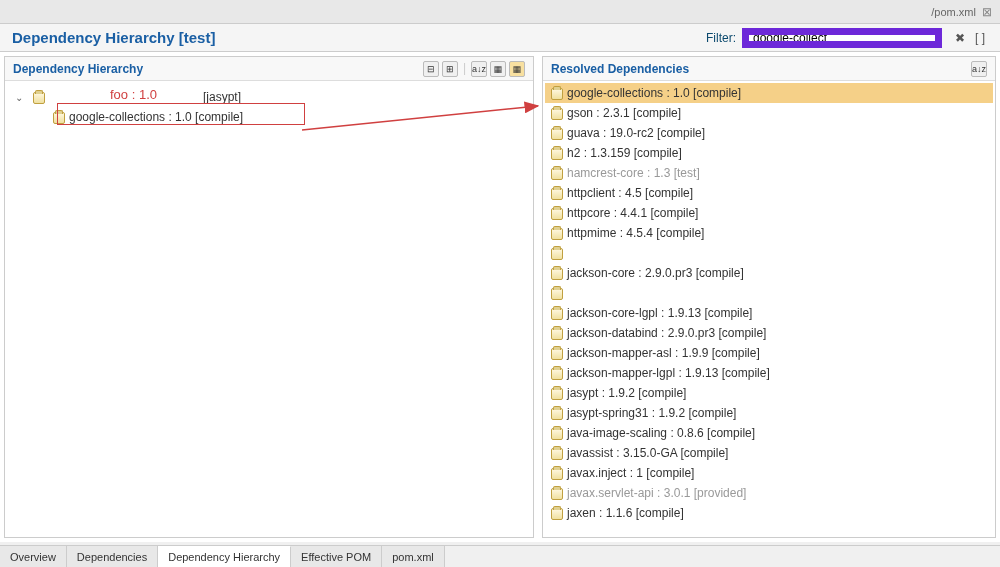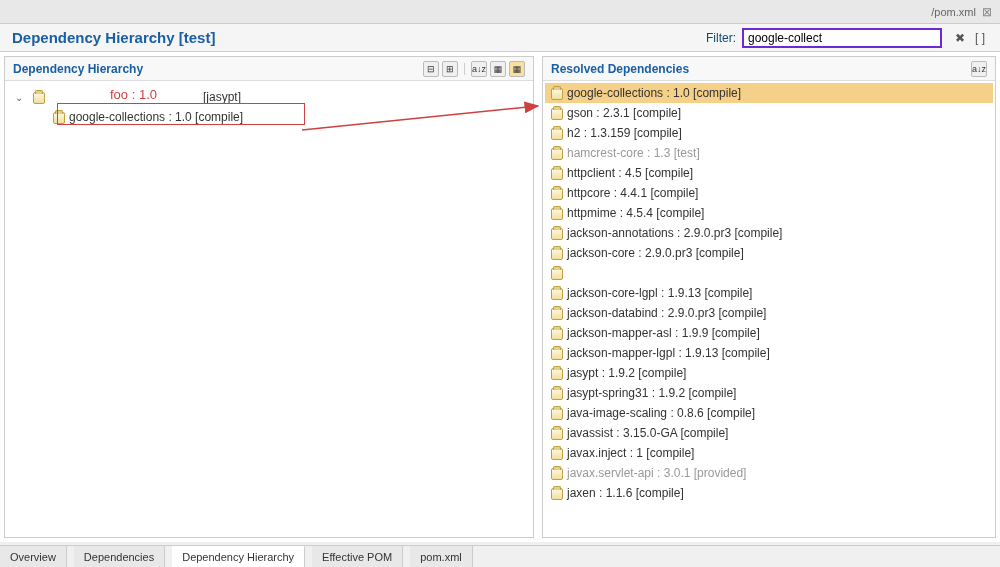--- a/index.html
+++ b/index.html
@@ -48,21 +48,21 @@
       align-items: center;
       gap: 6px;
     }
     .filter-area label {
       font-size: 12px;
       color: #0c4a6e;
     }
     .filter-input {
       width: 200px;
       height: 20px;
-      border: 2px solid #6d28d9;
+      border: 7px solid #6d28d9;
       padding: 0 4px;
       font-size: 12px;
       background: #fff;
     }
     .filter-icons {
       display: flex;
       gap: 4px;
       margin-left: 4px;
     }
     .icon-btn {
@@ -198,21 +198,20 @@
       position: absolute;
       bottom: 0;
       left: 0;
       right: 0;
       height: 22px;
       background: #f0f0f0;
       border-top: 1px solid #ccc;
       display: flex;
       align-items: stretch;
       font-size: 11px;
-      gap: 7px;
     }
     .bottom-tab {
       padding: 3px 10px;
       border-right: 1px solid #ccc;
       background: #e8e8e8;
       cursor: pointer;
       display: flex;
       align-items: center;
       color: #333;
     }
@@ -304,41 +303,44 @@
     <div class="resolved-row selected">
           <span class="jar-icon"></span>
           <span class="dep-text">google-collections : 1.0 [compile]</span>
         </div>
         <div class="resolved-row">
           <span class="jar-icon"></span>
           <span class="dep-text">gson : 2.3.1 [compile]</span>
         </div>
         <div class="resolved-row">
           <span class="jar-icon"></span>
+          <span class="dep-text">guava : 19.0-rc2 [compile]</span>
+        </div>
+        <div class="resolved-row">
+          <span class="jar-icon"></span>
           <span class="dep-text">h2 : 1.3.159 [compile]</span>
         </div>
         <div class="resolved-row">
           <span class="jar-icon"></span>
           <span class="dep-text grayed">hamcrest-core : 1.3 [test]</span>
         </div>
         <div class="resolved-row">
           <span class="jar-icon"></span>
           <span class="dep-text">httpclient : 4.5 [compile]</span>
         </div>
         <div class="resolved-row">
           <span class="jar-icon"></span>
           <span class="dep-text">httpcore : 4.4.1 [compile]</span>
         </div>
         <div class="resolved-row">
           <span class="jar-icon"></span>
           <span class="dep-text">httpmime : 4.5.4 [compile]</span>
         </div>
         <div class="resolved-row">
           <span class="jar-icon"></span>
-          <span class="dep-text">jackson-annotations : 2.9.0.pr3 [compile]</span>
         </div>
         <div class="resolved-row">
           <span class="jar-icon"></span>
           <span class="dep-text">jackson-core : 2.9.0.pr3 [compile]</span>
         </div>
         <div class="resolved-row">
           <span class="jar-icon"></span>
         </div>
         <div class="resolved-row">
           <span class="jar-icon"></span>

